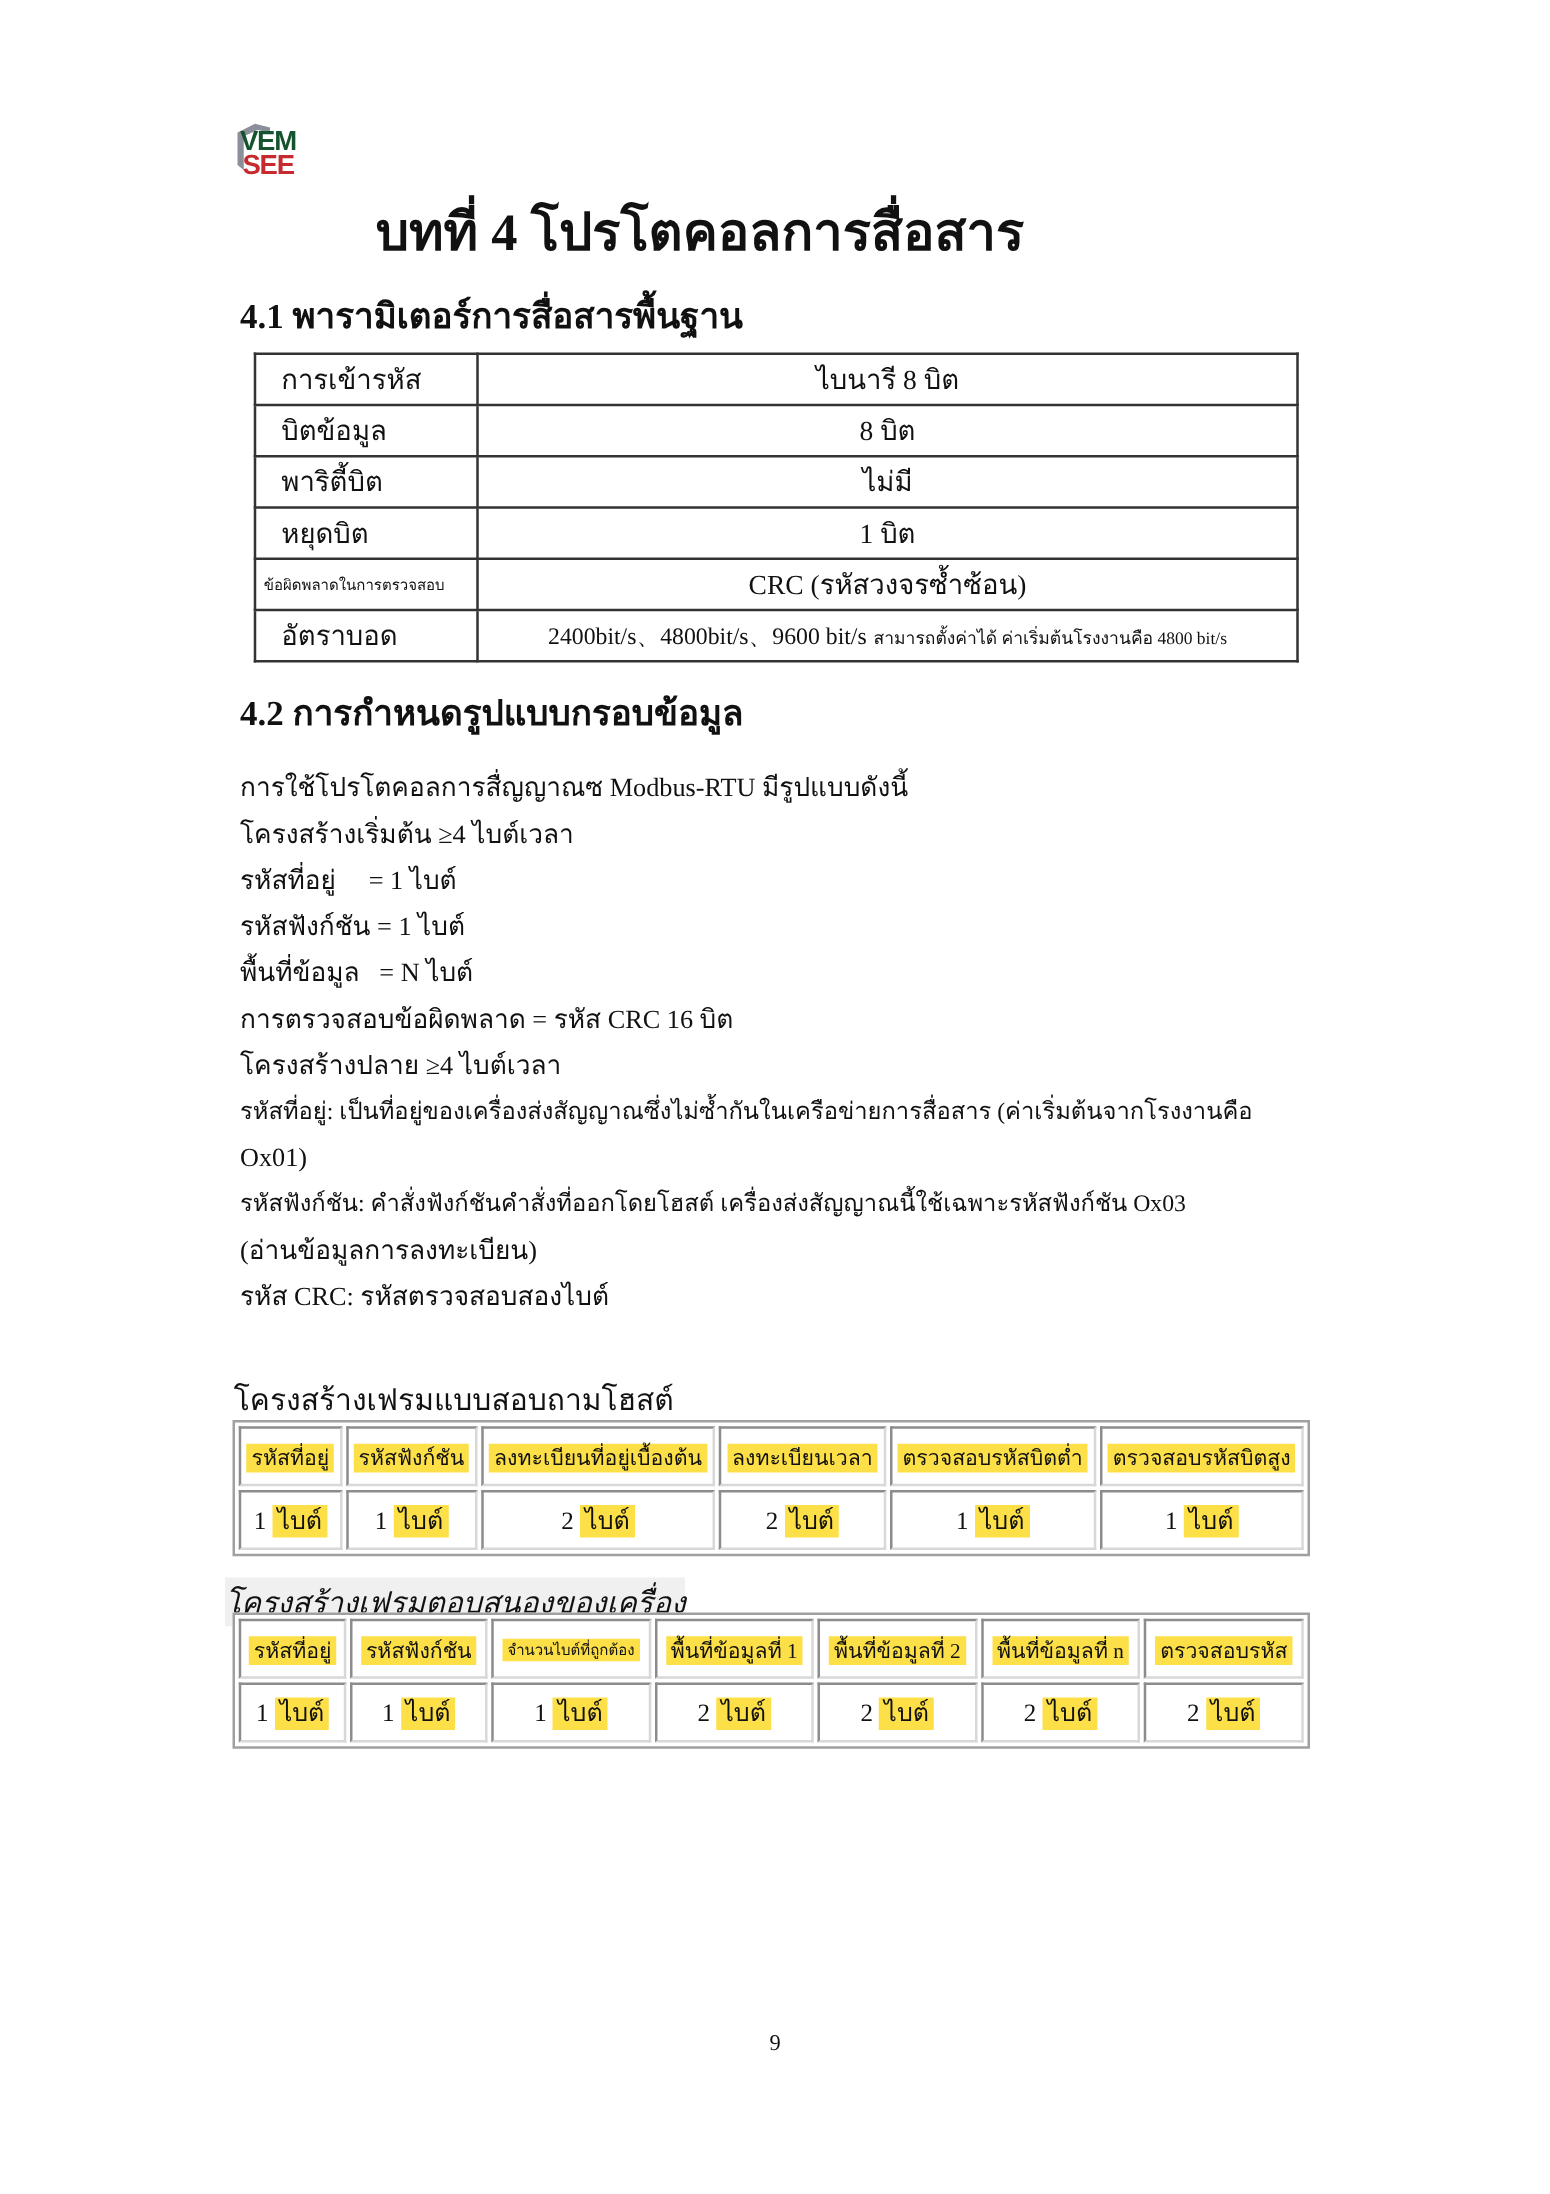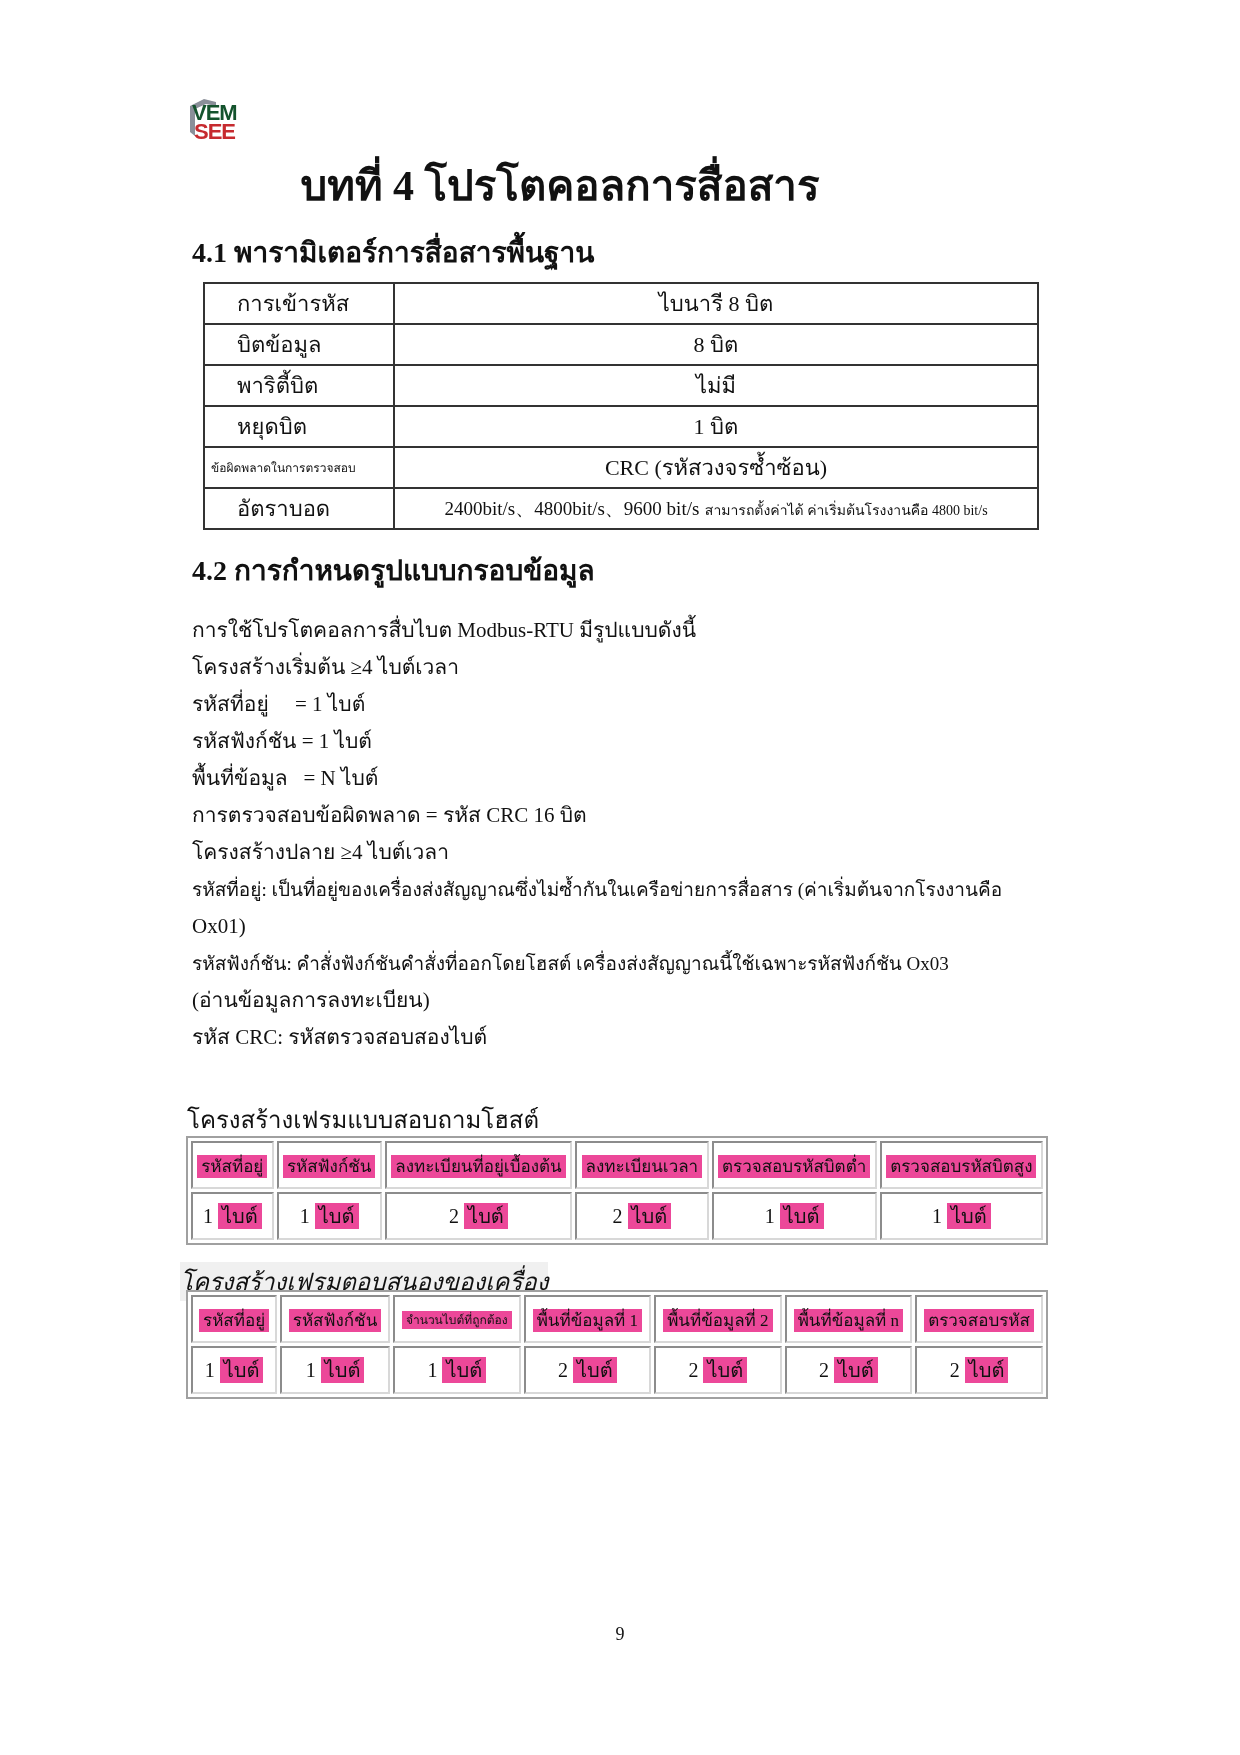--- a/index.html
+++ b/index.html
@@ -14,40 +14,40 @@
   .logo .l2 { position: absolute; left: 8px; top: 25px; font-family: "Liberation Sans", sans-serif;
               font-weight: bold; font-size: 22px; letter-spacing: -1px; color: #c62a2f; line-height: 22px; text-align: right; }
 
   .title { position: absolute; left: 0; top: 152px; width: 1020px; text-align: center;
            font-family: "Liberation Serif", serif; font-weight: bold; font-size: 42px; padding-left: 100px; box-sizing: border-box; }
   .h2 { position: absolute; left: 192px; font-family: "Liberation Serif", serif; font-weight: bold; font-size: 28px; }
 
   table.params { position: absolute; left: 203px; top: 282px; width: 836px; border-collapse: collapse;
                  font-family: "Liberation Serif", serif; }
   table.params td { border: 2px solid #333; height: 39px; padding: 0; font-size: 22px; }
-  table.params td.k { width: 156px; padding-left: 32px; }
+  table.params td.k { width: 156px; padding-left: 20px; }
   table.params td.k.small { font-size: 12px; padding-left: 6px; }
   table.params td.v { text-align: center; }
   table.params td.v .sm { font-size: 14px; }
 
   .body-lines { position: absolute; left: 192px; top: 612px; width: 860px;
                 font-family: "Liberation Serif", serif; font-size: 21px; line-height: 37px; }
   .body-lines div { white-space: nowrap; }
 
   .frame-caption { position: absolute; font-family: "Liberation Serif", serif; font-size: 24px; }
   .frame-caption.shaded { background: #f0f0f0; }
 
   table.frame { position: absolute; border-collapse: separate; border-spacing: 3px;
                 background: #ffffff; border: 2px solid #a0a0a0;
                 font-family: "Liberation Serif", serif; }
   table.frame td { border: 2px solid #8c8c8c; border-right-color: #d8d8d8; border-bottom-color: #d8d8d8;
                    text-align: center; padding: 0 4px; white-space: nowrap; }
   table.frame tr.hdr td { height: 44px; font-size: 17px; }
   table.frame tr.val td { height: 44px; font-size: 20px; }
-  .hl { background: #ec4899; padding: 2px 4px; }
+  .hl { background: #fde047; padding: 2px 4px; }
 
   .page-num { position: absolute; left: 0; top: 1624px; width: 1240px; text-align: center;
               font-family: "Liberation Serif", serif; font-size: 18px; }
 </style>
 </head>
 <body>
 
 <div class="page">
 
   <div class="logo">
@@ -90,21 +90,21 @@
         <span style="font-size:19px;">2400bit/s、4800bit/s、9600  bit/s</span>
         <span class="sm">สามารถตั้งค่าได้ ค่าเริ่มต้นโรงงานคือ 4800 bit/s</span>
       </td>
     </tr>
   </tbody>
     </table>
 
   <div class="h2" style="top:548px;">4.2 การกำหนดรูปแบบกรอบข้อมูล</div>
 
   <div class="body-lines">
-    <div>การใช้โปรโตคอลการสื่บไบต Modbus-RTU มีรูปแบบดังนี้</div>
+    <div>การใช้โปรโตคอลการสื่ญญาณซ Modbus-RTU มีรูปแบบดังนี้</div>
     <div>โครงสร้างเริ่มต้น ≥4 ไบต์เวลา</div>
     <div style="white-space:pre;">รหัสที่อยู่     = 1 ไบต์</div>
     <div>รหัสฟังก์ชัน = 1 ไบต์</div>
     <div style="white-space:pre;">พื้นที่ข้อมูล   = N ไบต์</div>
     <div>การตรวจสอบข้อผิดพลาด = รหัส CRC 16 บิต</div>
     <div>โครงสร้างปลาย ≥4 ไบต์เวลา</div>
     <div style="font-size:19px;">รหัสที่อยู่: เป็นที่อยู่ของเครื่องส่งสัญญาณซึ่งไม่ซ้ำกันในเครือข่ายการสื่อสาร (ค่าเริ่มต้นจากโรงงานคือ</div>
     <div>Ox01)</div>
     <div style="font-size:19px;">รหัสฟังก์ชัน: คำสั่งฟังก์ชันคำสั่งที่ออกโดยโฮสต์ เครื่องส่งสัญญาณนี้ใช้เฉพาะรหัสฟังก์ชัน Ox03</div>
     <div>(อ่านข้อมูลการลงทะเบียน)</div>

